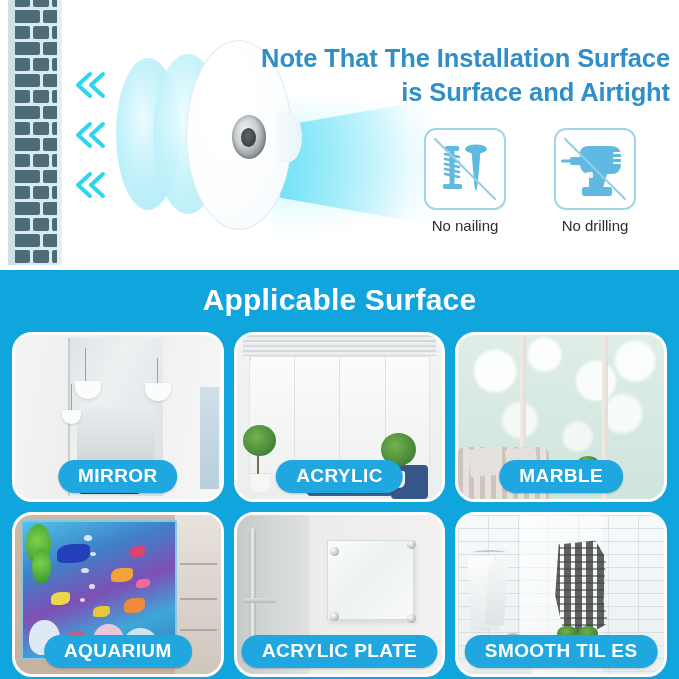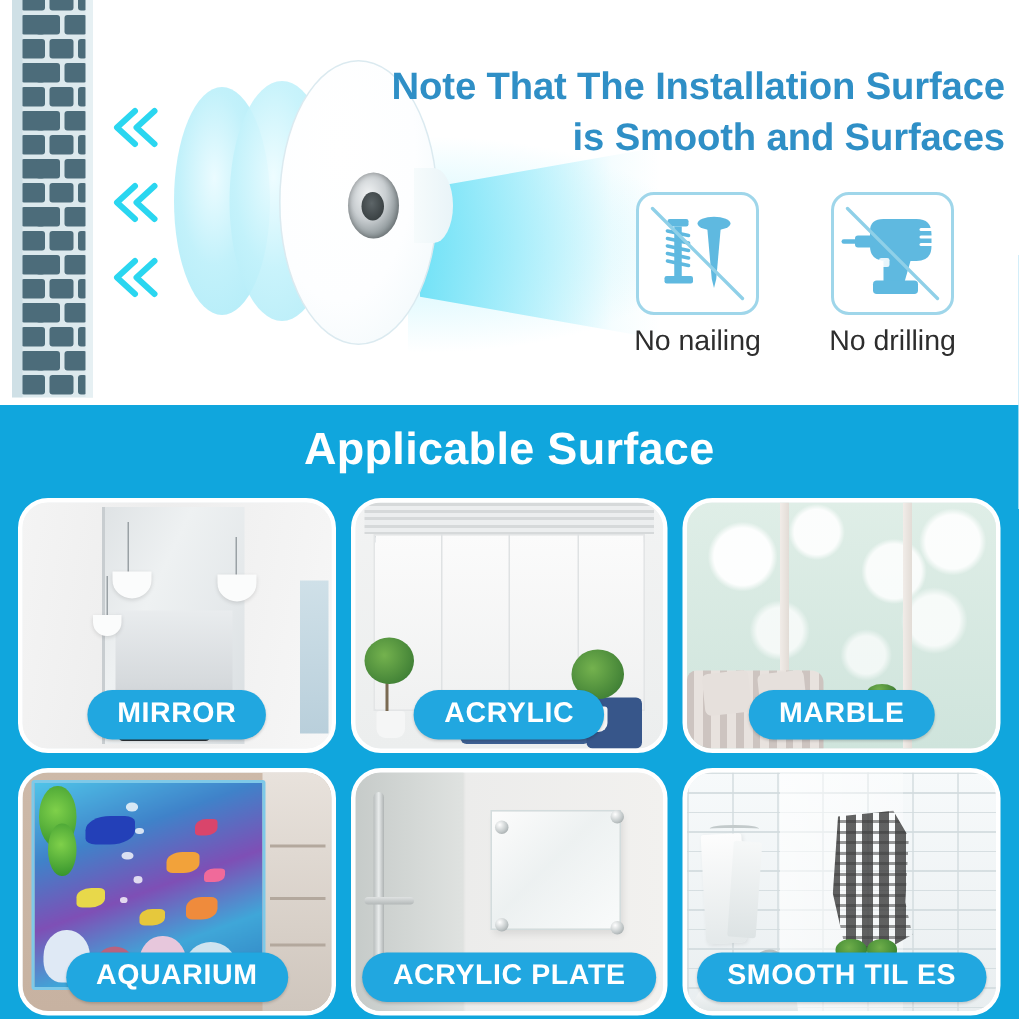--- a/index.html
+++ b/index.html
@@ -131,21 +131,21 @@
     width: 82px; height: 82px;
     margin: 0 auto;
     border: 2px solid #9fd6ea;
     border-radius: 12px;
     background: #ffffff;
   }
   .proh-box svg { position: absolute; left: 0; top: 0; }
   .proh-label {
     margin-top: 7px;
     text-align: center;
-    font-size: 19px;
+    font-size: 15px;
     color: #2d2d2d;
     white-space: nowrap;
   }
 
   
   .bottom-section {
     position: absolute; left: 0; top: 270px;
     width: 679px; height: 409px;
     background: #10a6dd;
   }
@@ -387,21 +387,21 @@
     <div class="cup-wrap">
       <div class="disc disc-a"></div>
       <div class="disc disc-b"></div>
       <div class="disc disc-c"></div>
       <div class="cup-neck"></div>
       <div class="cup-hub"></div>
     </div>
 
     <div class="headline">
       <span class="l1">Note That The Installation Surface</span>
-      <span class="l2">is Smooth and Surfaces</span>
+      <span class="l2">is Surface and Airtight</span>
     </div>
 
     <div class="proh-row">
 
       <div class="proh">
         <div class="proh-box">
           <svg width="78" height="78" viewBox="0 0 78 78">
 
             <rect x="19" y="16" width="14" height="5" rx="1.5" fill="#5fb9e0"></rect>
             <rect x="23.5" y="21" width="5" height="33" fill="#5fb9e0"></rect>

